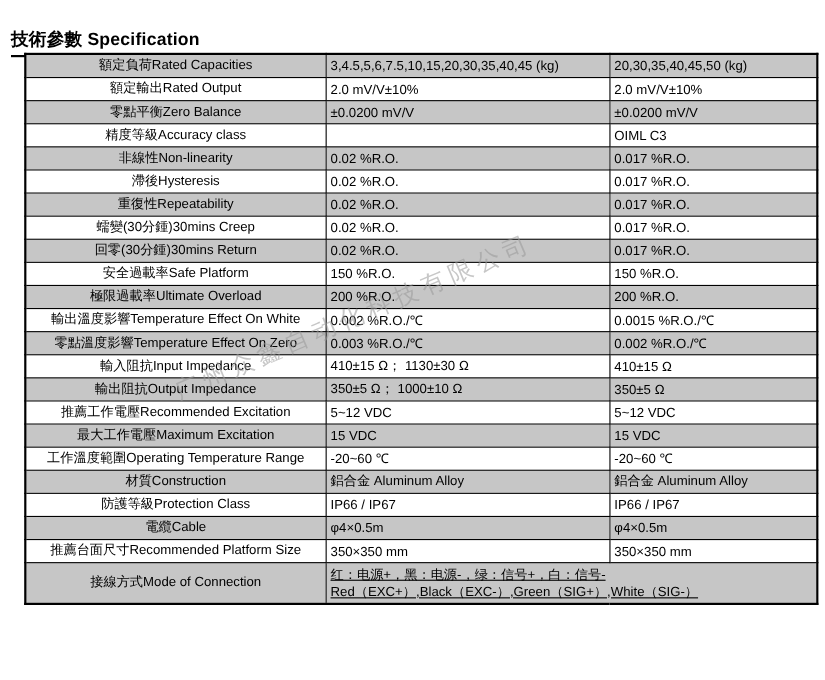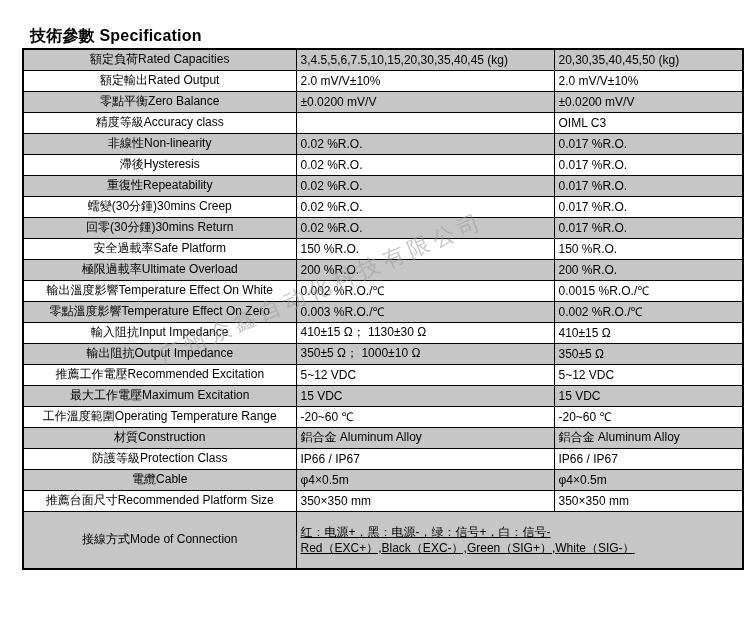--- a/index.html
+++ b/index.html
@@ -13,40 +13,39 @@
   }
   .title {
     position:absolute;
     left:10px; top:26px;
     font-size:16px;
     font-weight:bold;
     letter-spacing:0.2px;
     border-bottom:2px solid #000;
     padding:0 22px 3px 0;
     white-space:nowrap;
-    margin-left:20px;
   }
   table.spec {
     position:absolute;
     left:22px; top:48px;
     width:720px;
     border-collapse:collapse;
     table-layout:fixed;
     border:2px solid #000;
   }
   table.spec td {
     border:1px solid #000;
     font-size:12px;
     padding:0 4px;
     overflow:hidden;
     white-space:nowrap;
     vertical-align:middle;
   }
   table.spec tr { height:21px; }
-  table.spec tr.conn-row { height:58px; }
+  table.spec tr.conn-row { height:38px; }
   td.lbl { text-align:center; }
   td.val { text-align:left; }
   tbody tr:nth-child(odd) td { background:#c6c6c6; }
   tbody tr:nth-child(even) td { background:#ffffff; }
   td.connval div { line-height:16px;text-decoration:underline; }
   .watermark {
     position:absolute;
     left:160px; top:342px;
     transform:rotate(-23deg);
     transform-origin:0 50%;

